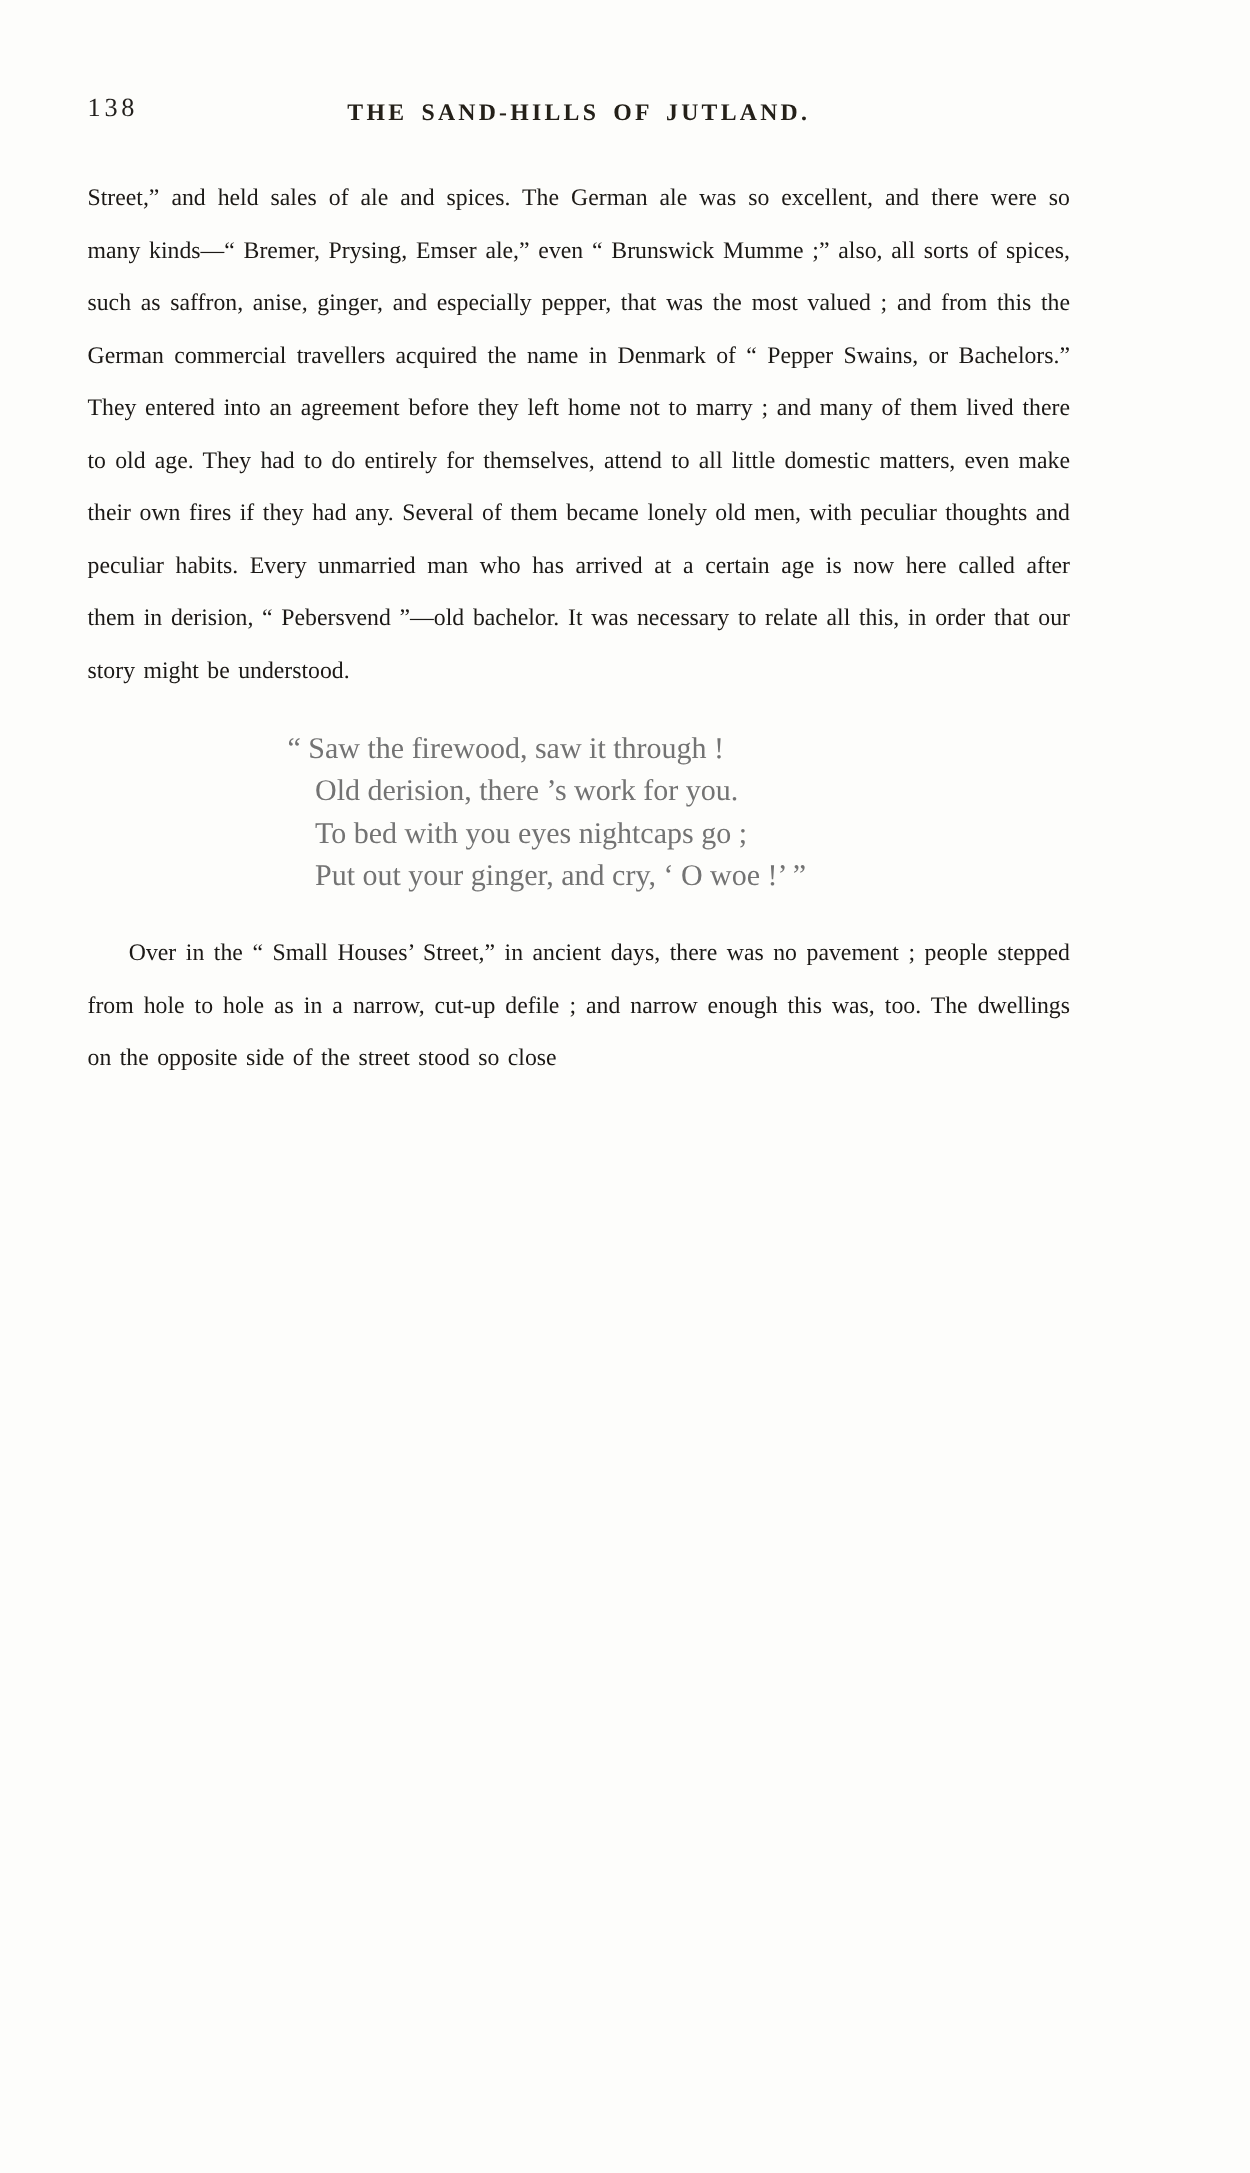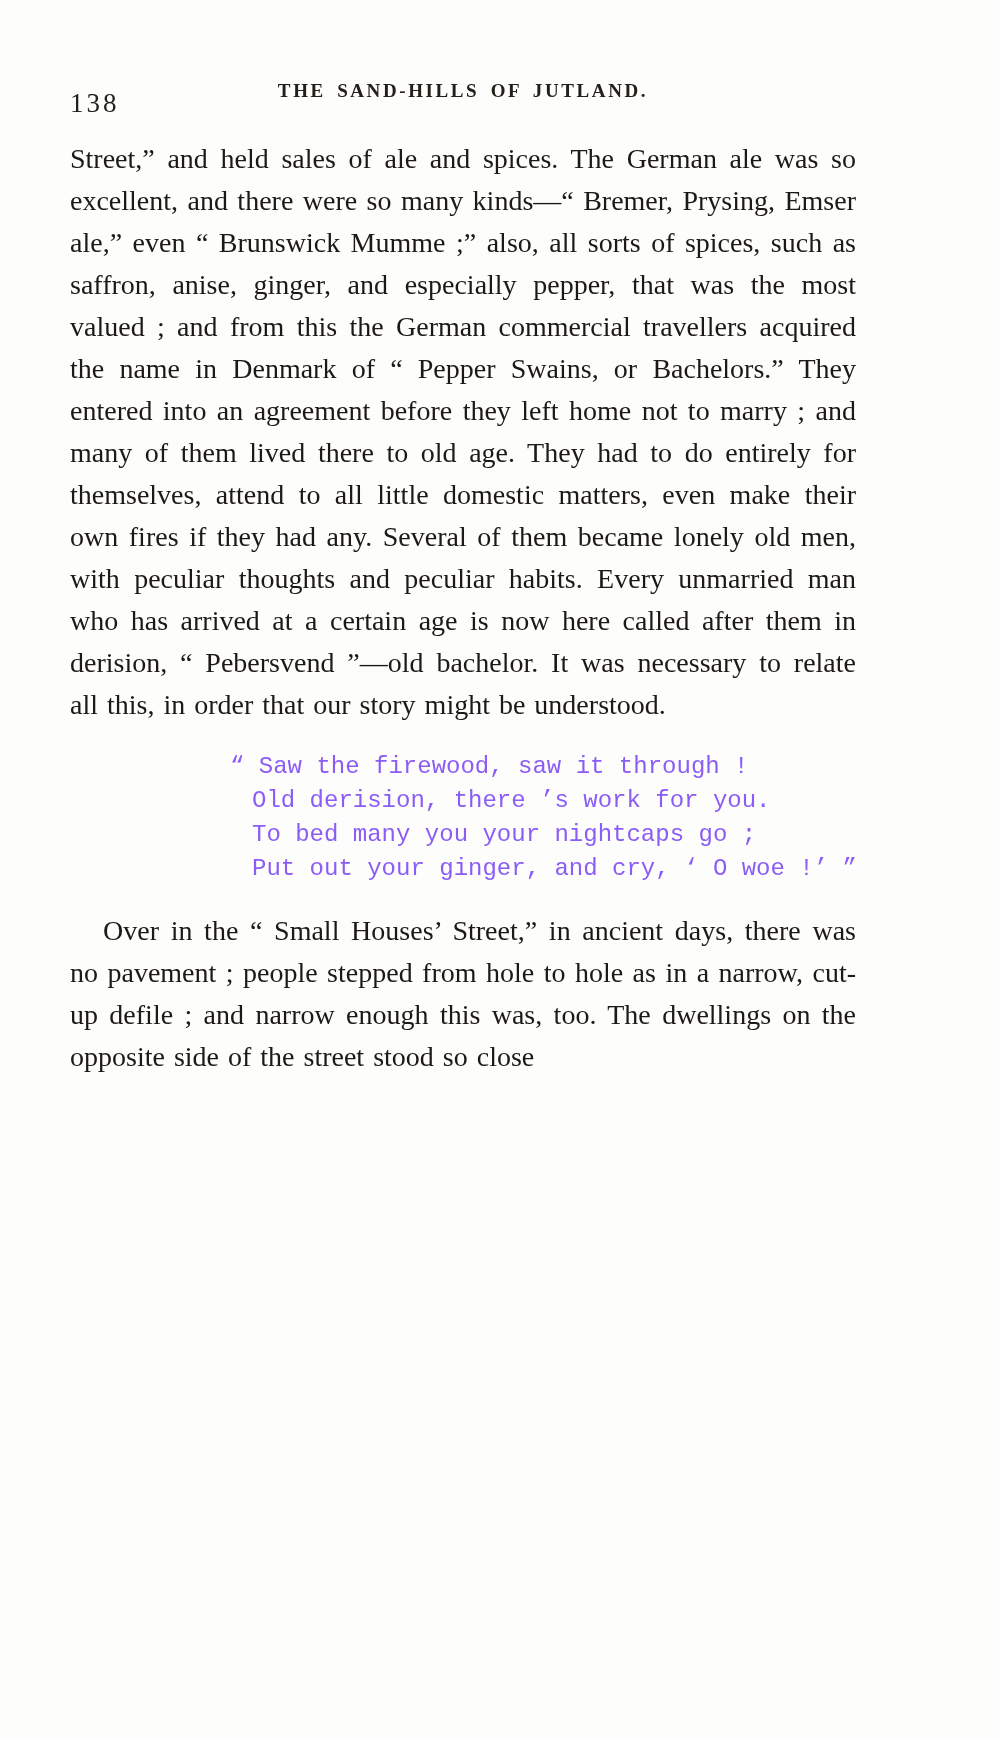--- a/index.html
+++ b/index.html
@@ -20,51 +20,50 @@
     overflow: hidden;
   }
   .running-head {
     position: relative;
     height: 38px;
     margin-bottom: 26px;
   }
   .page-number {
     position: absolute;
     left: 0;
-    top: 14px;
-    font-size: 27px;
+    top: 0;
+    font-size: 21px;
     letter-spacing: 3px;
     color: #221f1c;
   }
   .running-title {
     display: block;
     text-align: center;
     font-size: 19px;
     font-weight: bold;
     letter-spacing: 2.6px;
     padding-top: 6px;
     color: #242019;
     word-spacing: 4px;
   }
   .body-para {
-    font-size: 28px;
+    font-size: 19px;
     line-height: 42px;
     text-align: justify;
     margin: 0;
     word-spacing: 2px;
   }
   .body-para.indented {
     text-indent: 33px;
   }
   .verse {
     margin: 24px 0 24px 160px;
     font-size: 24px;
     line-height: 34px;
-    color: #8b5cf6;
-    font-family: Liberation Mono, monospace;
+    color: #737373;
   }
   .verse-line {
     padding-left: 22px;
     white-space: nowrap;
   }
   .verse-line:first-child {
     padding-left: 0;
   }
 </style>
 </head>
@@ -78,21 +77,21 @@
   </header>
 
   <main>
 
     <p class="body-para">Street,” and held sales of ale and spices.  The German ale was so excellent, and there were so many kinds—“ Bremer, Prysing, Emser ale,” even “ Brunswick Mumme ;” also, all sorts of spices, such as saffron, anise, ginger, and especially pepper, that was the most valued ;  and from this the German commercial travellers acquired the name in Denmark of “ Pepper Swains, or Bachelors.”  They entered into an agreement before they left home not to marry ; and many of them lived there to old age.  They had to do entirely for themselves, attend to all little domestic matters, even make their own fires if they had any.  Several of them became lonely old men, with peculiar thoughts and peculiar habits.  Every unmarried man who has arrived at a certain age is now here called after them in derision, “ Pebersvend ”—old bachelor.  It was necessary to relate all this, in order that our story might be understood.</p>
 
 
     <div class="verse">
       <div class="verse-line">“ Saw the firewood, saw it through !</div>
       <div class="verse-line">Old derision, there ’s work for you.</div>
-      <div class="verse-line">To bed many you your nightcaps go ;</div>
+      <div class="verse-line">To bed with you eyes nightcaps go ;</div>
       <div class="verse-line">Put out your ginger, and cry, ‘ O woe !’ ”</div>
     </div>
 
 
     <p class="body-para indented">Over in the “ Small Houses’ Street,” in ancient days, there was no pavement ; people stepped from hole to hole as in a narrow, cut-up defile ; and narrow enough this was, too.  The dwellings on the opposite side of the street stood so close</p>
 
   </main>
 
 </div>
 

